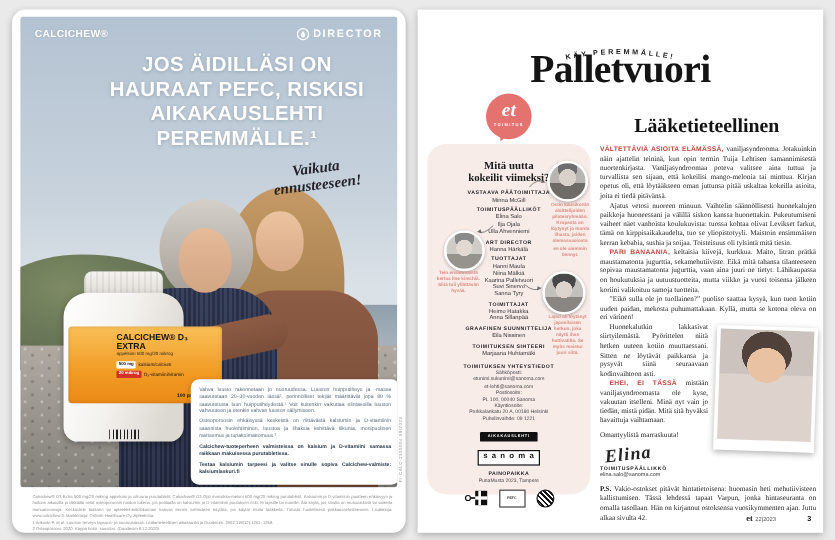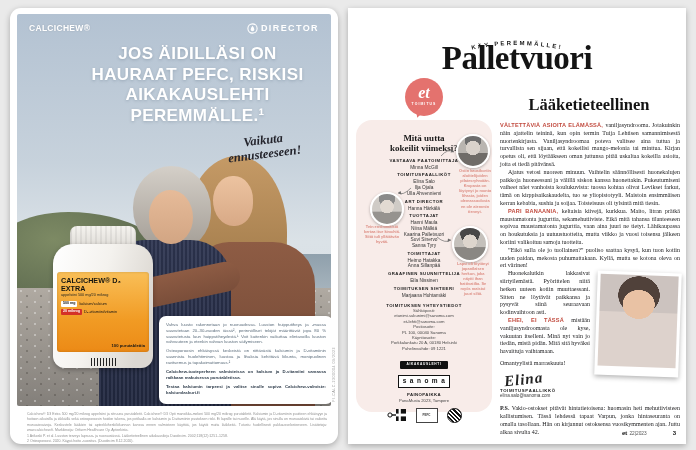--- a/index.html
+++ b/index.html
@@ -39,22 +39,22 @@
   .hl{position:static!important;font:800 17px/1.22 "Liberation Sans",sans-serif;color:#fff;letter-spacing:.4px;text-shadow:0 1px 3px rgba(70,90,110,.3);padding-left:47px;}
   .ad-note{right:8px;top:120px;width:118px;transform:rotate(-7deg);font:italic 700 12.5px/1.08 "Liberation Serif",serif;
         color:#23232b;text-align:center;white-space:pre-line;}
 
   .bottle{left:36px;top:212px;width:100px;height:142px;}
   .b-cap{left:17px;top:0;width:66px;height:22px;border-radius:7px 7px 3px 3px;
         background:repeating-linear-gradient(90deg,rgba(0,0,0,.06) 0 2px,transparent 2px 5px),linear-gradient(#f5f3ef,#deDBd6);
         box-shadow:inset 0 -2px 3px rgba(0,0,0,.14);}
   .b-body{left:0;top:18px;width:100px;height:124px;background:linear-gradient(105deg,#ffffff 0%,#f4f2ee 45%,#dcd8d2 85%);
         border-radius:20px 20px 12px 12px;box-shadow:0 2px 5px rgba(0,0,0,.28);}
-  .b-label{left:4px;top:46px;width:92px;height:80px;border-radius:3px;overflow:hidden;
-        background:linear-gradient(180deg,#f9bf58 0%,#f19b24 60%,#ec8a16 100%);box-shadow:inset 0 0 3px rgba(0,0,0,.18);}
+  .b-label{left:4px;top:46px;width:92px;height:64px;border-radius:3px;overflow:hidden;
+        background:linear-gradient(180deg,#f9bf58 0%,#f19b24 60%,#ec8a16 100%);box-shadow:inset 0 0 3px rgba(0,0,0,.18);padding-left:36px;}
   .b-label div{position:static;}
   .b-title{font:800 7.2px/1.05 "Liberation Sans",sans-serif;color:#15150f;margin:5px 4px 1px;text-align:left;}
   .b-sub{font:3.8px/1.2 "Liberation Sans",sans-serif;color:#2a2a22;margin:0 4px 3px;text-align:left;}
   .b-row{display:flex;margin:1.5px 4px;gap:2px;align-items:center;}
   .b-chip{font:700 3.6px/1 "Liberation Sans",sans-serif;background:#fff;color:#111;padding:1.5px 2px;border-radius:1px;}
   .b-chip.red{background:#d43127;color:#fff;}
   .b-rowtext{font:3.9px/1 "Liberation Sans",sans-serif;color:#151515;}
   .b-count{position:absolute!important;right:4px;bottom:3px;font:700 4.2px/1.1 "Liberation Sans",sans-serif;color:#161616;}
   .b-barcode{left:38px;top:132px;width:26px;height:8px;background:repeating-linear-gradient(90deg,#222 0 1px,transparent 1px 3px);}
 

